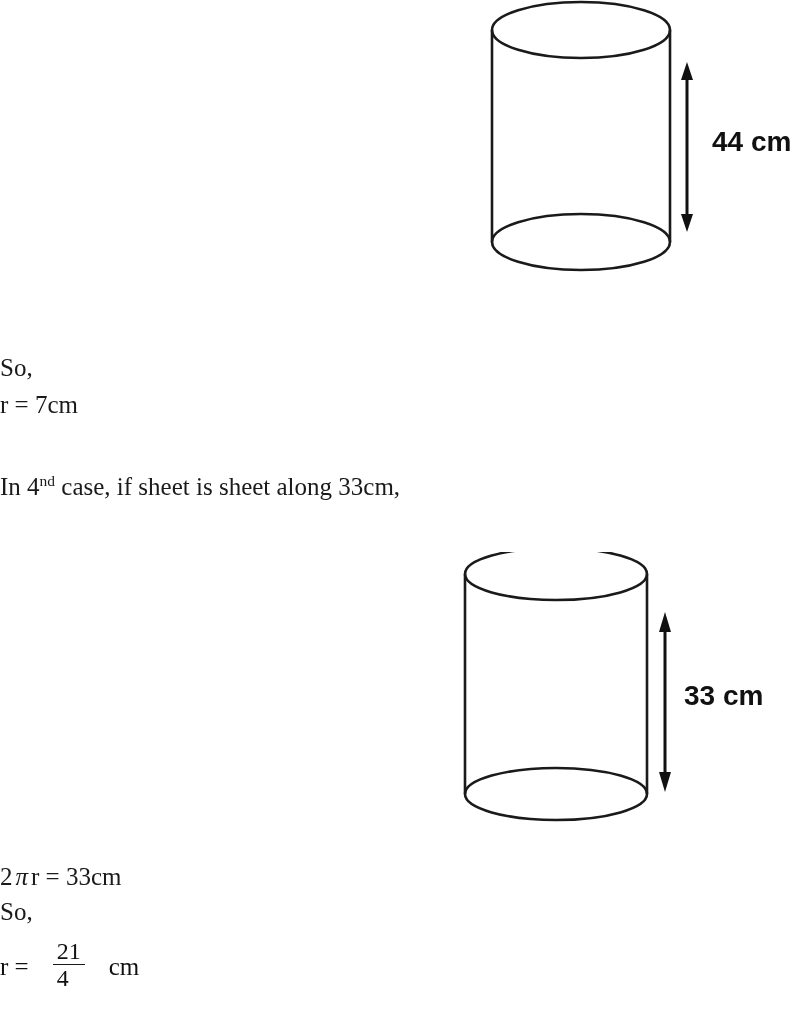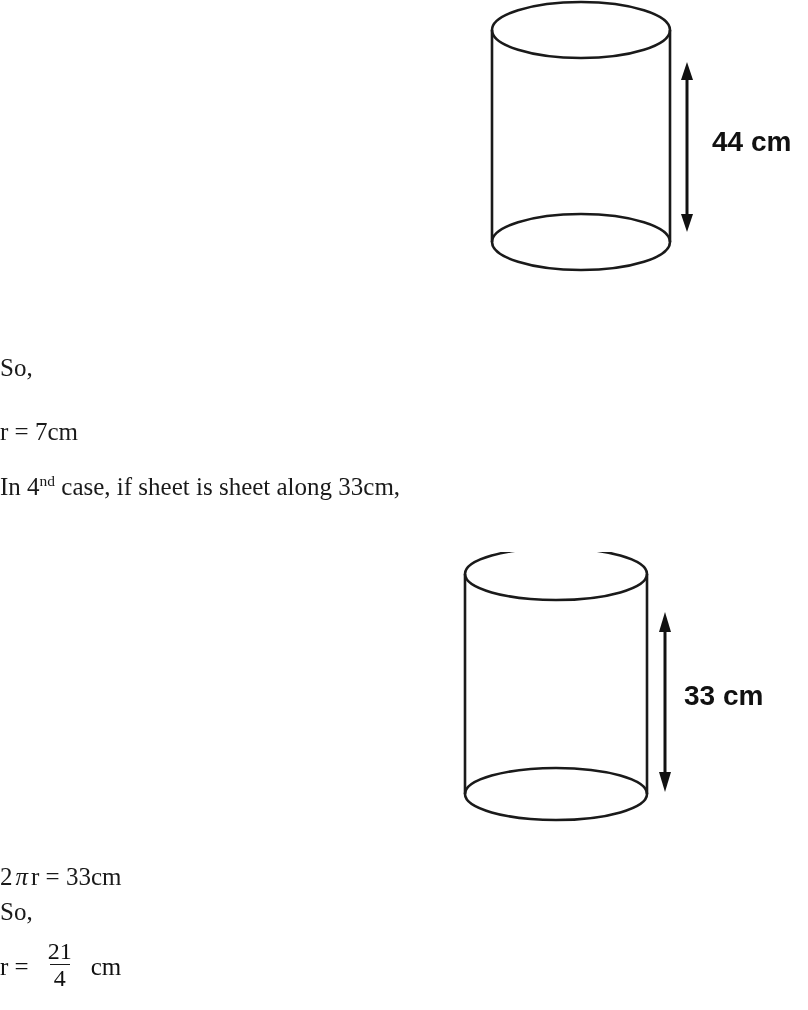--- a/index.html
+++ b/index.html
@@ -45,23 +45,22 @@
   .frac-line {
     position: absolute;
     display: inline-flex;
     align-items: center;
     font-size: 25px;
     white-space: nowrap;
   }
   .frac {
     display: inline-flex;
     flex-direction: column;
-    align-items: center;
     vertical-align: middle;
-    margin: 0 15px;
+    margin: 0 24px;
     position: relative;
     top: -2px;
   }
   .frac .num {
     font-size: 24px;
     line-height: 26px;
     padding: 0 4px;
   }
   .frac .den {
     font-size: 24px;
@@ -94,21 +93,21 @@
       <ellipse cx="111" cy="242" rx="89" ry="28" stroke="#1a1a1a" stroke-width="2.6" fill="none"></ellipse>
 
       <line x1="217" y1="72" x2="217" y2="222" stroke="#111111" stroke-width="3"></line>
       <polygon points="217,62 211,80 223,80" fill="#111111"></polygon>
       <polygon points="217,232 211,214 223,214" fill="#111111"></polygon>
     </svg>
     <div class="dim-label" style="left:242px; top:126px;">44 cm</div>
   </div>
 
   <div class="math-line" style="left:0px; top:353px;">So,</div>
-  <div class="math-line" style="left:0px; top:390px;margin-top:27px;">r = 7cm</div>
+  <div class="math-line" style="left:0px; top:390px;">r = 7cm</div>
 
   <div class="math-line" style="left:0px; top:472px;">
     <span>In 4</span><span class="sup">nd</span><span> case, if sheet is sheet along 33cm,</span>
   </div>
 
   <div class="fig" style="left:450px; top:552px; width:240px; height:290px;">
     <svg width="240" height="292" viewBox="0 0 240 292" xmlns="http://www.w3.org/2000/svg">
       <path d="M15,22 L15,242" stroke="#1a1a1a" stroke-width="2.6" fill="none"></path>
       <path d="M197,22 L197,242" stroke="#1a1a1a" stroke-width="2.6" fill="none"></path>
       <ellipse cx="106" cy="22" rx="91" ry="26" stroke="#1a1a1a" stroke-width="2.6" fill="none"></ellipse>

